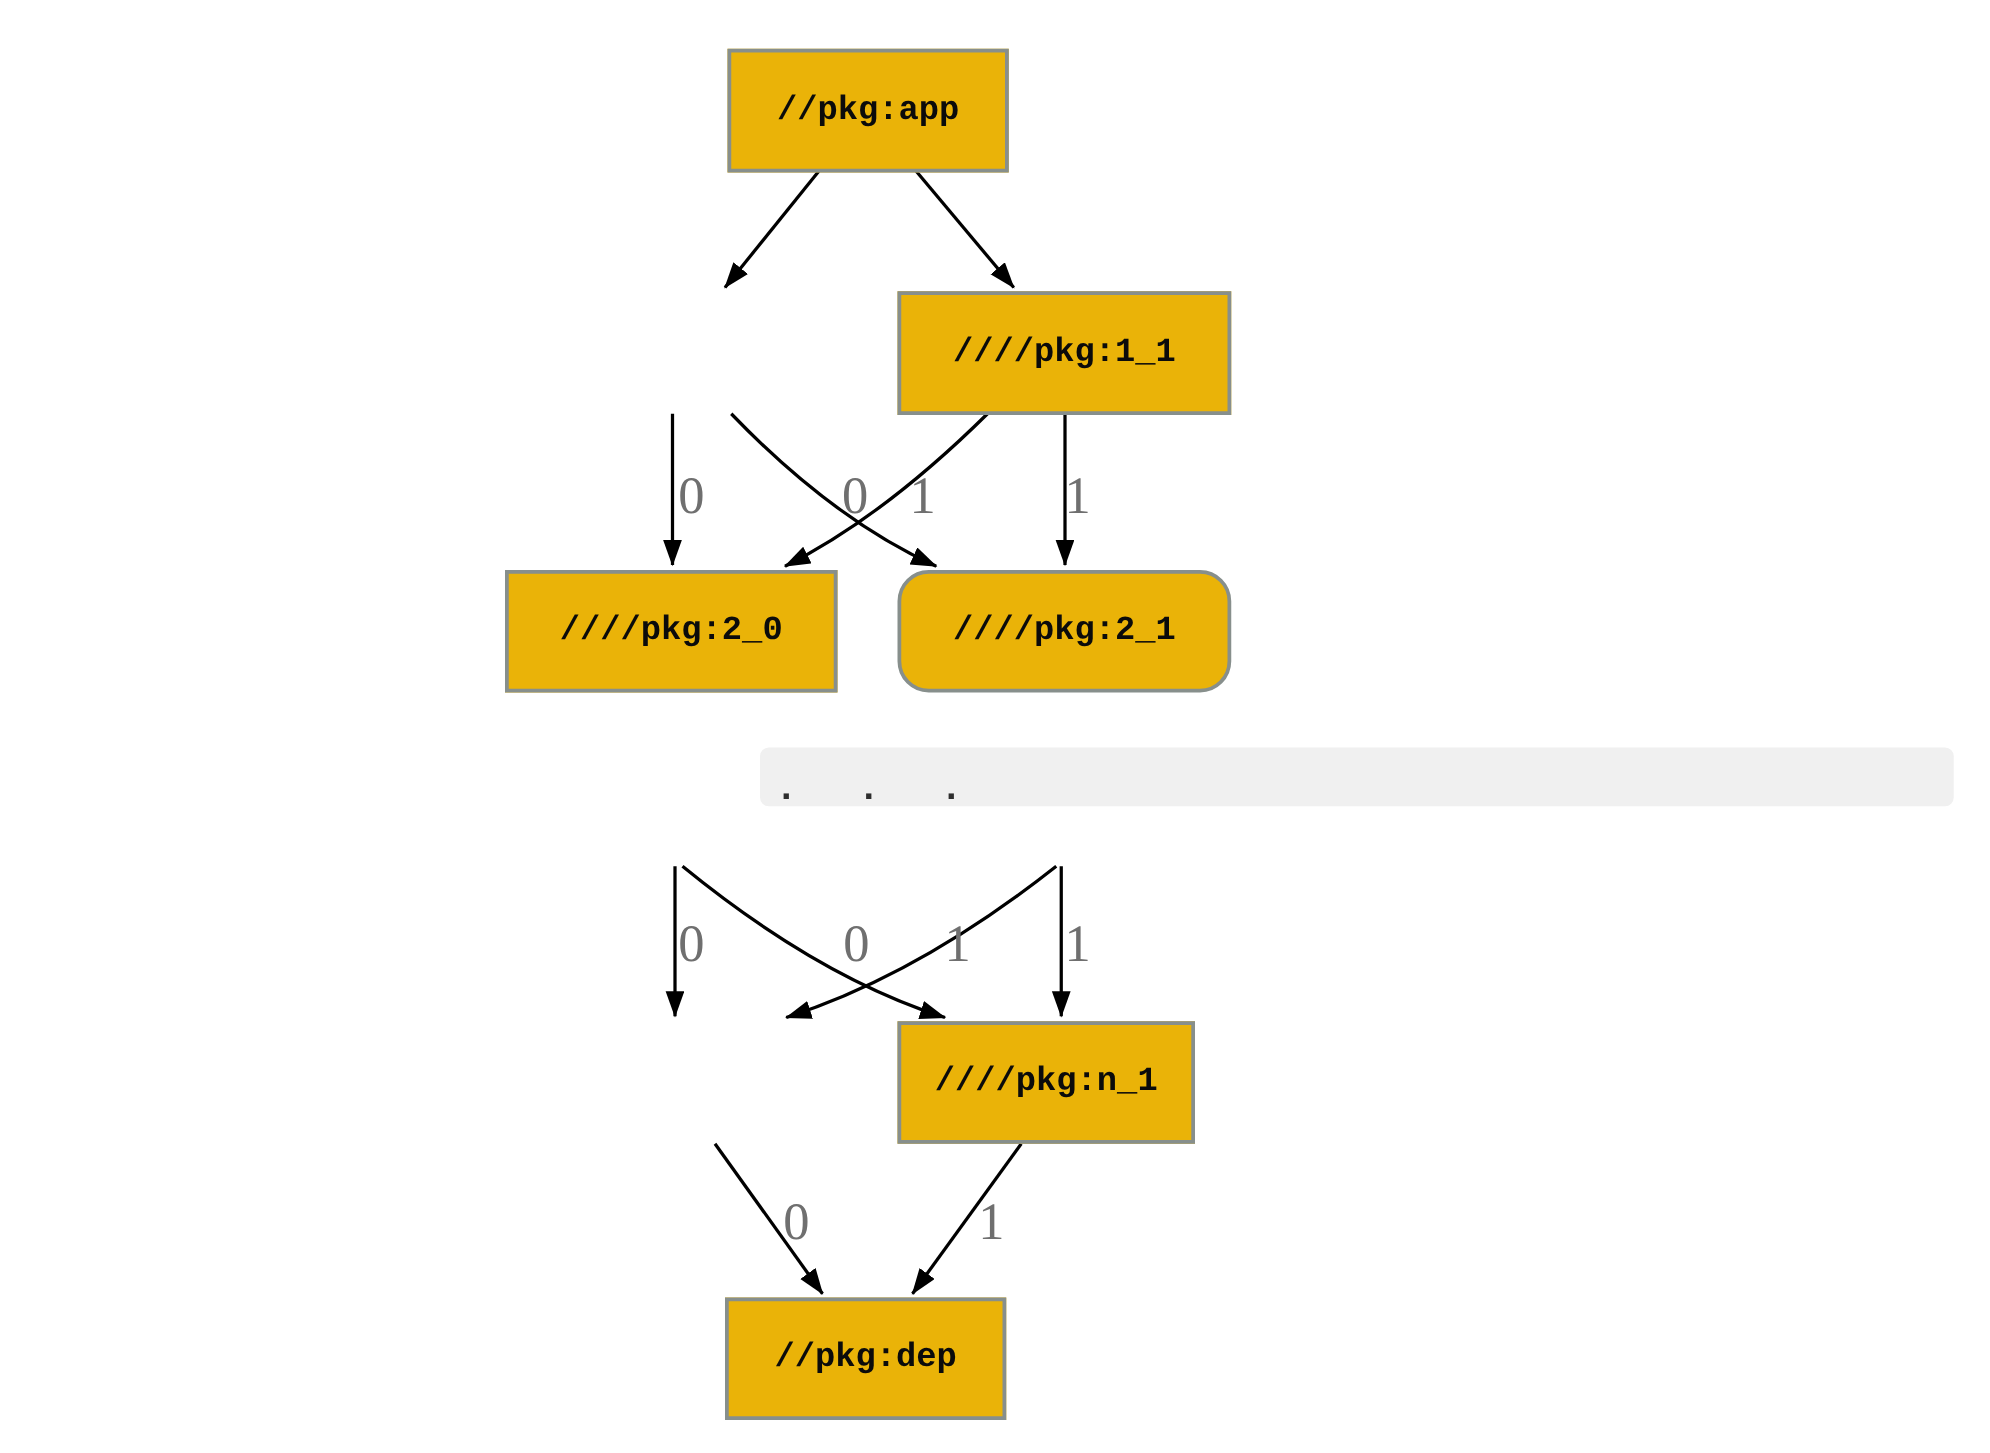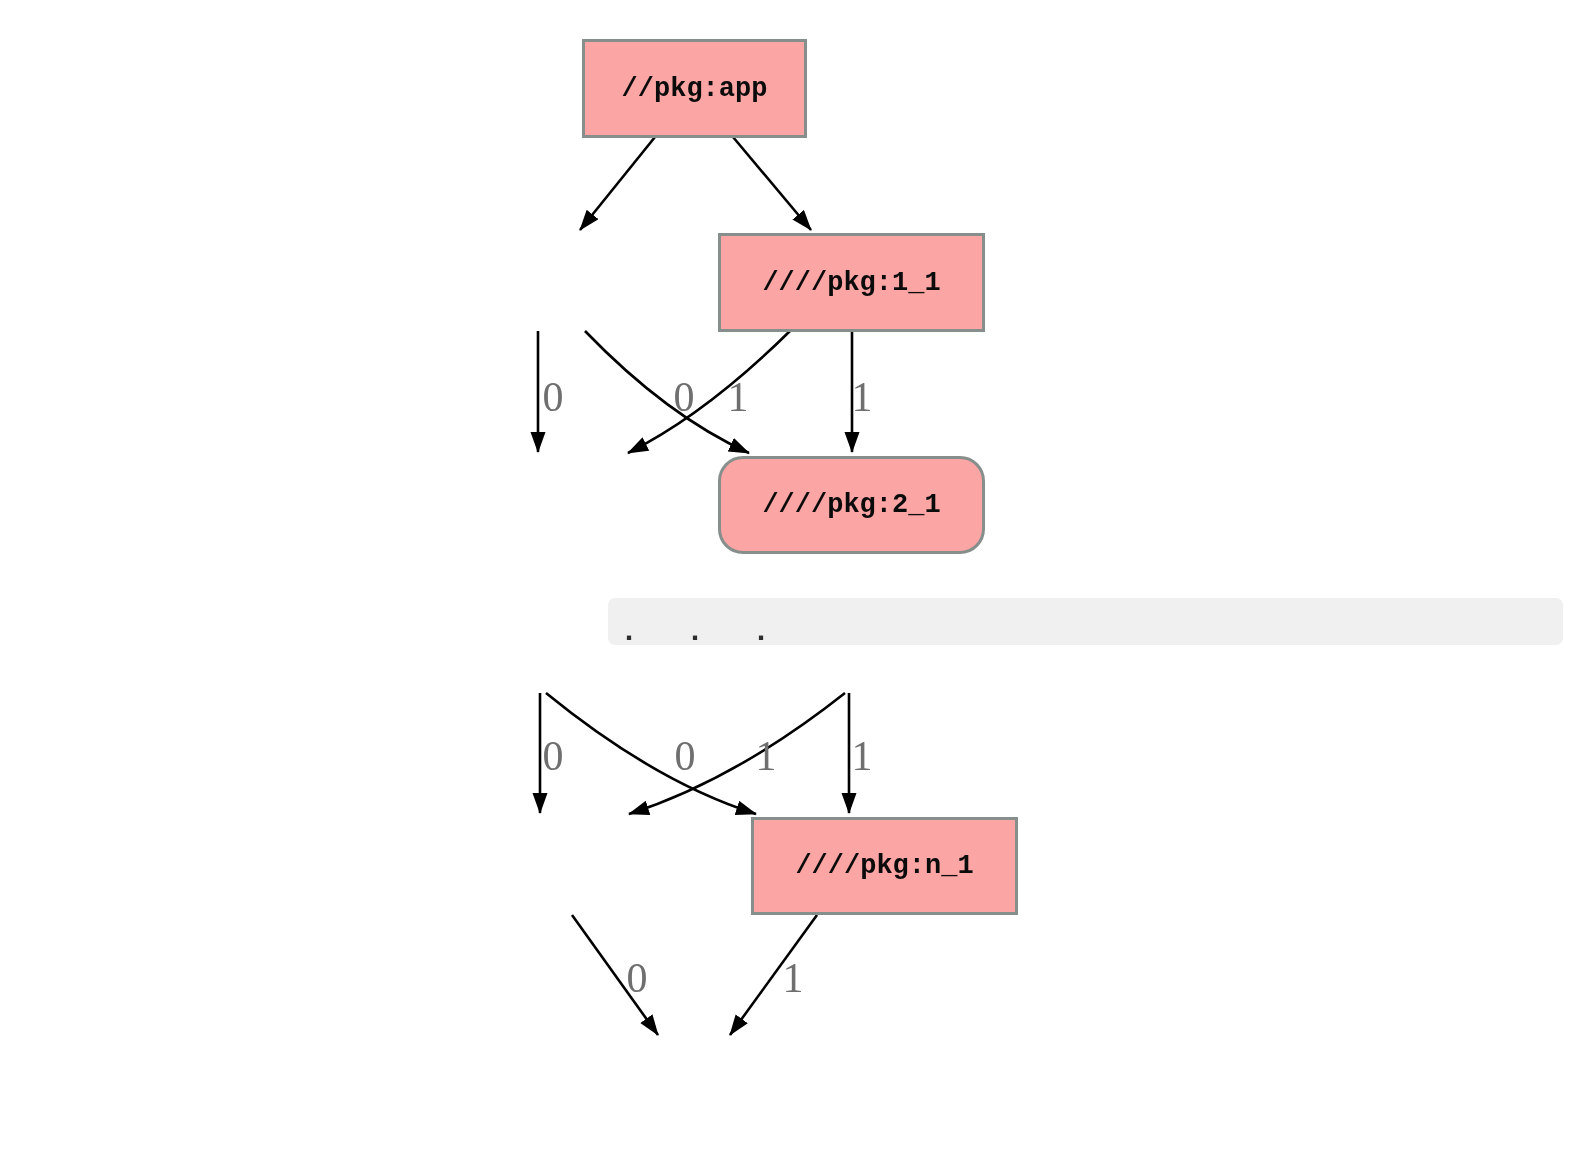--- a/index.html
+++ b/index.html
@@ -23,21 +23,21 @@
     height: 1162px;
   }
   .edges-layer path {
     fill: none;
     stroke: #000000;
     stroke-width: 2.6px;
   }
   .node {
     position: absolute;
     box-sizing: border-box;
-    background: #fca5a5;
+    background: #eab308;
     border: 3px solid #878F8C;
     display: flex;
     align-items: center;
     justify-content: center;
   }
   .node span {
     font-family: "Liberation Mono", "DejaVu Sans Mono", monospace;
     font-weight: bold;
     font-size: 27px;
     color: #0b0b0b;
@@ -109,30 +109,36 @@
 
   <div class="node" style="left:582px; top:39px; width:225px; height:99px;">
     <span>//pkg:app</span>
   </div>
 
 
   <div class="node" style="left:718px; top:233px; width:267px; height:99px;">
     <span>////pkg:1_1</span>
   </div>
 
+  <div class="node" style="left:404px; top:456px; width:266px; height:98px;">
+    <span>////pkg:2_0</span>
+  </div>
 
   <div class="node" style="left:718px; top:456px; width:267px; height:98px;border-radius:25px;">
     <span>////pkg:2_1</span>
   </div>
 
 
-  <div class="node" style="left:718px; top:817px; width:267px; height:98px;margin-left:33px;">
+  <div class="node" style="left:718px; top:817px; width:238px; height:98px;">
     <span>////pkg:n_1</span>
   </div>
 
+  <div class="node" style="left:580px; top:1038px; width:225px; height:98px;">
+    <span>//pkg:dep</span>
+  </div>
 
   <span class="elabel" style="left:553px; top:397px;">0</span>
   <span class="elabel" style="left:684px; top:397px;">0</span>
   <span class="elabel" style="left:738px; top:397px;">1</span>
   <span class="elabel" style="left:862px; top:397px;">1</span>
 
   <span class="elabel" style="left:553px; top:756px;">0</span>
   <span class="elabel" style="left:685px; top:756px;">0</span>
   <span class="elabel" style="left:766px; top:756px;">1</span>
   <span class="elabel" style="left:862px; top:756px;">1</span>

